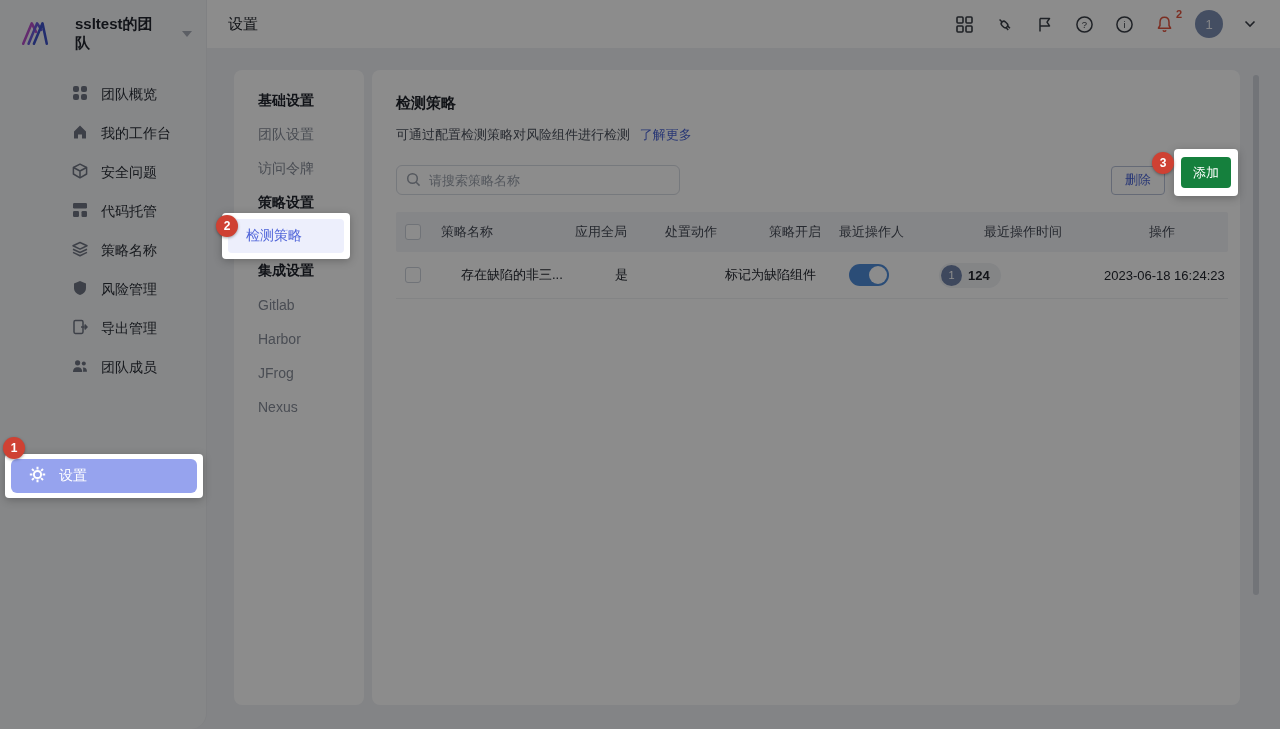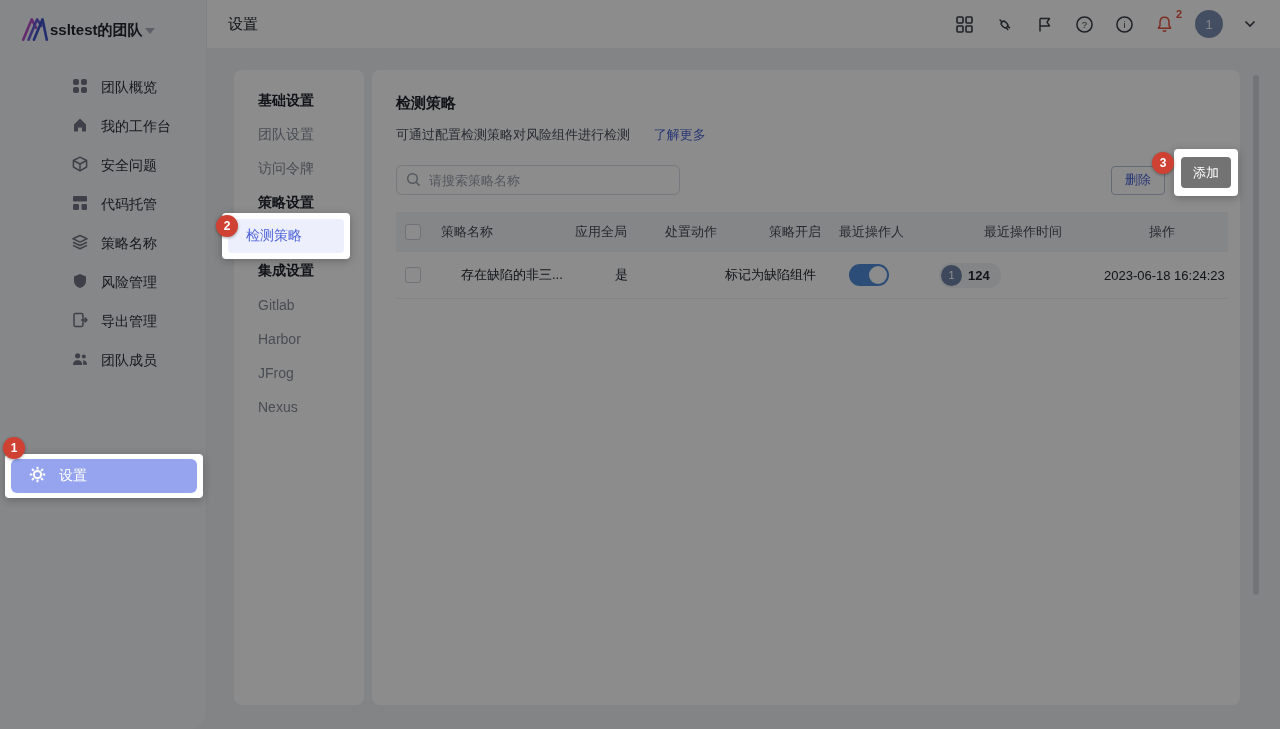--- a/index.html
+++ b/index.html
@@ -7,21 +7,21 @@
   body {
     font-family:"Liberation Sans","DejaVu Sans",sans-serif;
     font-size:14px; color:#23272f; background:#eef0f4; position:relative;
   }
 
   
   .sidebar {
     position:absolute; left:0; top:0; width:207px; height:729px;
     background:#f5f6f8; border-radius:0 0 16px 0; border-right:1px solid #e9ebef;
   }
-  .team-header { display:flex; align-items:center; gap:0; padding:15px 14px 8px 20px; }
+  .team-header { display:flex; align-items:center; gap:25px; padding:15px 14px 8px 20px; }
   .team-name { font-size:15px; font-weight:700; color:#22262e; }
   .team-caret { width:0; height:0; border-left:5px solid transparent; border-right:5px solid transparent;
     border-top:6px solid #a8adb8; margin-left:2px; }
   .nav { padding-top:14px; }
   .nav-item { height:39px; display:flex; align-items:center; gap:13px; padding-left:24px;
     color:#2b3038; font-size:14px; cursor:pointer;margin-left:48px; }
   .nav-item svg { flex:0 0 auto; }
 
   
   .hl-box { position:absolute; background:#ffffff; border-radius:4px; z-index:60;
@@ -58,35 +58,35 @@
   .box-policy { left:222px; top:213px; width:128px; height:46px; padding:6px; }
   .policy-pill { height:34px; border-radius:4px; background:#edeffc; color:#5065d9; font-size:14px;
     display:flex; align-items:center; padding-left:18px; }
 
   
   .main-card { position:absolute; left:372px; top:70px; width:868px; height:635px; background:#fff;
     border-radius:8px; padding:24px 12px 24px 24px; }
   .main-title { font-size:15px; font-weight:700; color:#20242b; }
   .main-desc { margin-top:13px; font-size:13px; color:#4b515c; }
   .link { color:#4c66d6; cursor:pointer; }
-  .learn-more { margin-left:20px; }
+  .learn-more { margin-left:6px; }
 
   .toolbar { margin-top:21px; display:flex; align-items:center; }
   .search-wrap { position:relative; }
   .search-input { width:284px; height:30px; border:1px solid #d8dce3; border-radius:6px;
     padding:0 10px 0 32px; font-size:13px; color:#23272f; background:#fff; outline:none;
     font-family:"Liberation Sans","DejaVu Sans",sans-serif; }
   .search-input::placeholder { color:#9aa0ab; }
   .search-ic { position:absolute; left:10px; top:7px; }
   .toolbar-right { margin-left:auto; display:flex; align-items:center; gap:13px; margin-right:0; }
   .btn-delete { width:54px; height:29px; background:#fff; border:1px solid #b9c2d8; border-radius:4px;
     color:#4c66d6; font-size:13px; cursor:pointer; font-family:inherit; }
   .add-spacer { width:50px; height:29px; }
   .box-add { left:1174px; top:149px; width:64px; height:47px; padding:8px 7px; }
-  .btn-add { width:50px; height:31px; background:#737373; border:none; border-radius:4px; color:#fff;
+  .btn-add { width:50px; height:31px; background:#15803d; border:none; border-radius:4px; color:#fff;
     font-size:13px; cursor:pointer; display:flex; align-items:center; justify-content:center;
     font-family:inherit; margin:0 auto; }
 
   
   .tbl { margin-top:17px; }
   .tbl-grid { display:grid; grid-template-columns:36px 134px 90px 104px 70px 145px 165px 1fr;
     align-items:center; padding-left:9px; }
   .tbl-head { height:40px; background:#f3f4f7; border-radius:2px; color:#454b57; font-size:13px;
     font-weight:500; }
   .tbl-row { height:47px; font-size:13px; color:#23272f; border-bottom:1px solid #eef0f3;gap:20px; }

